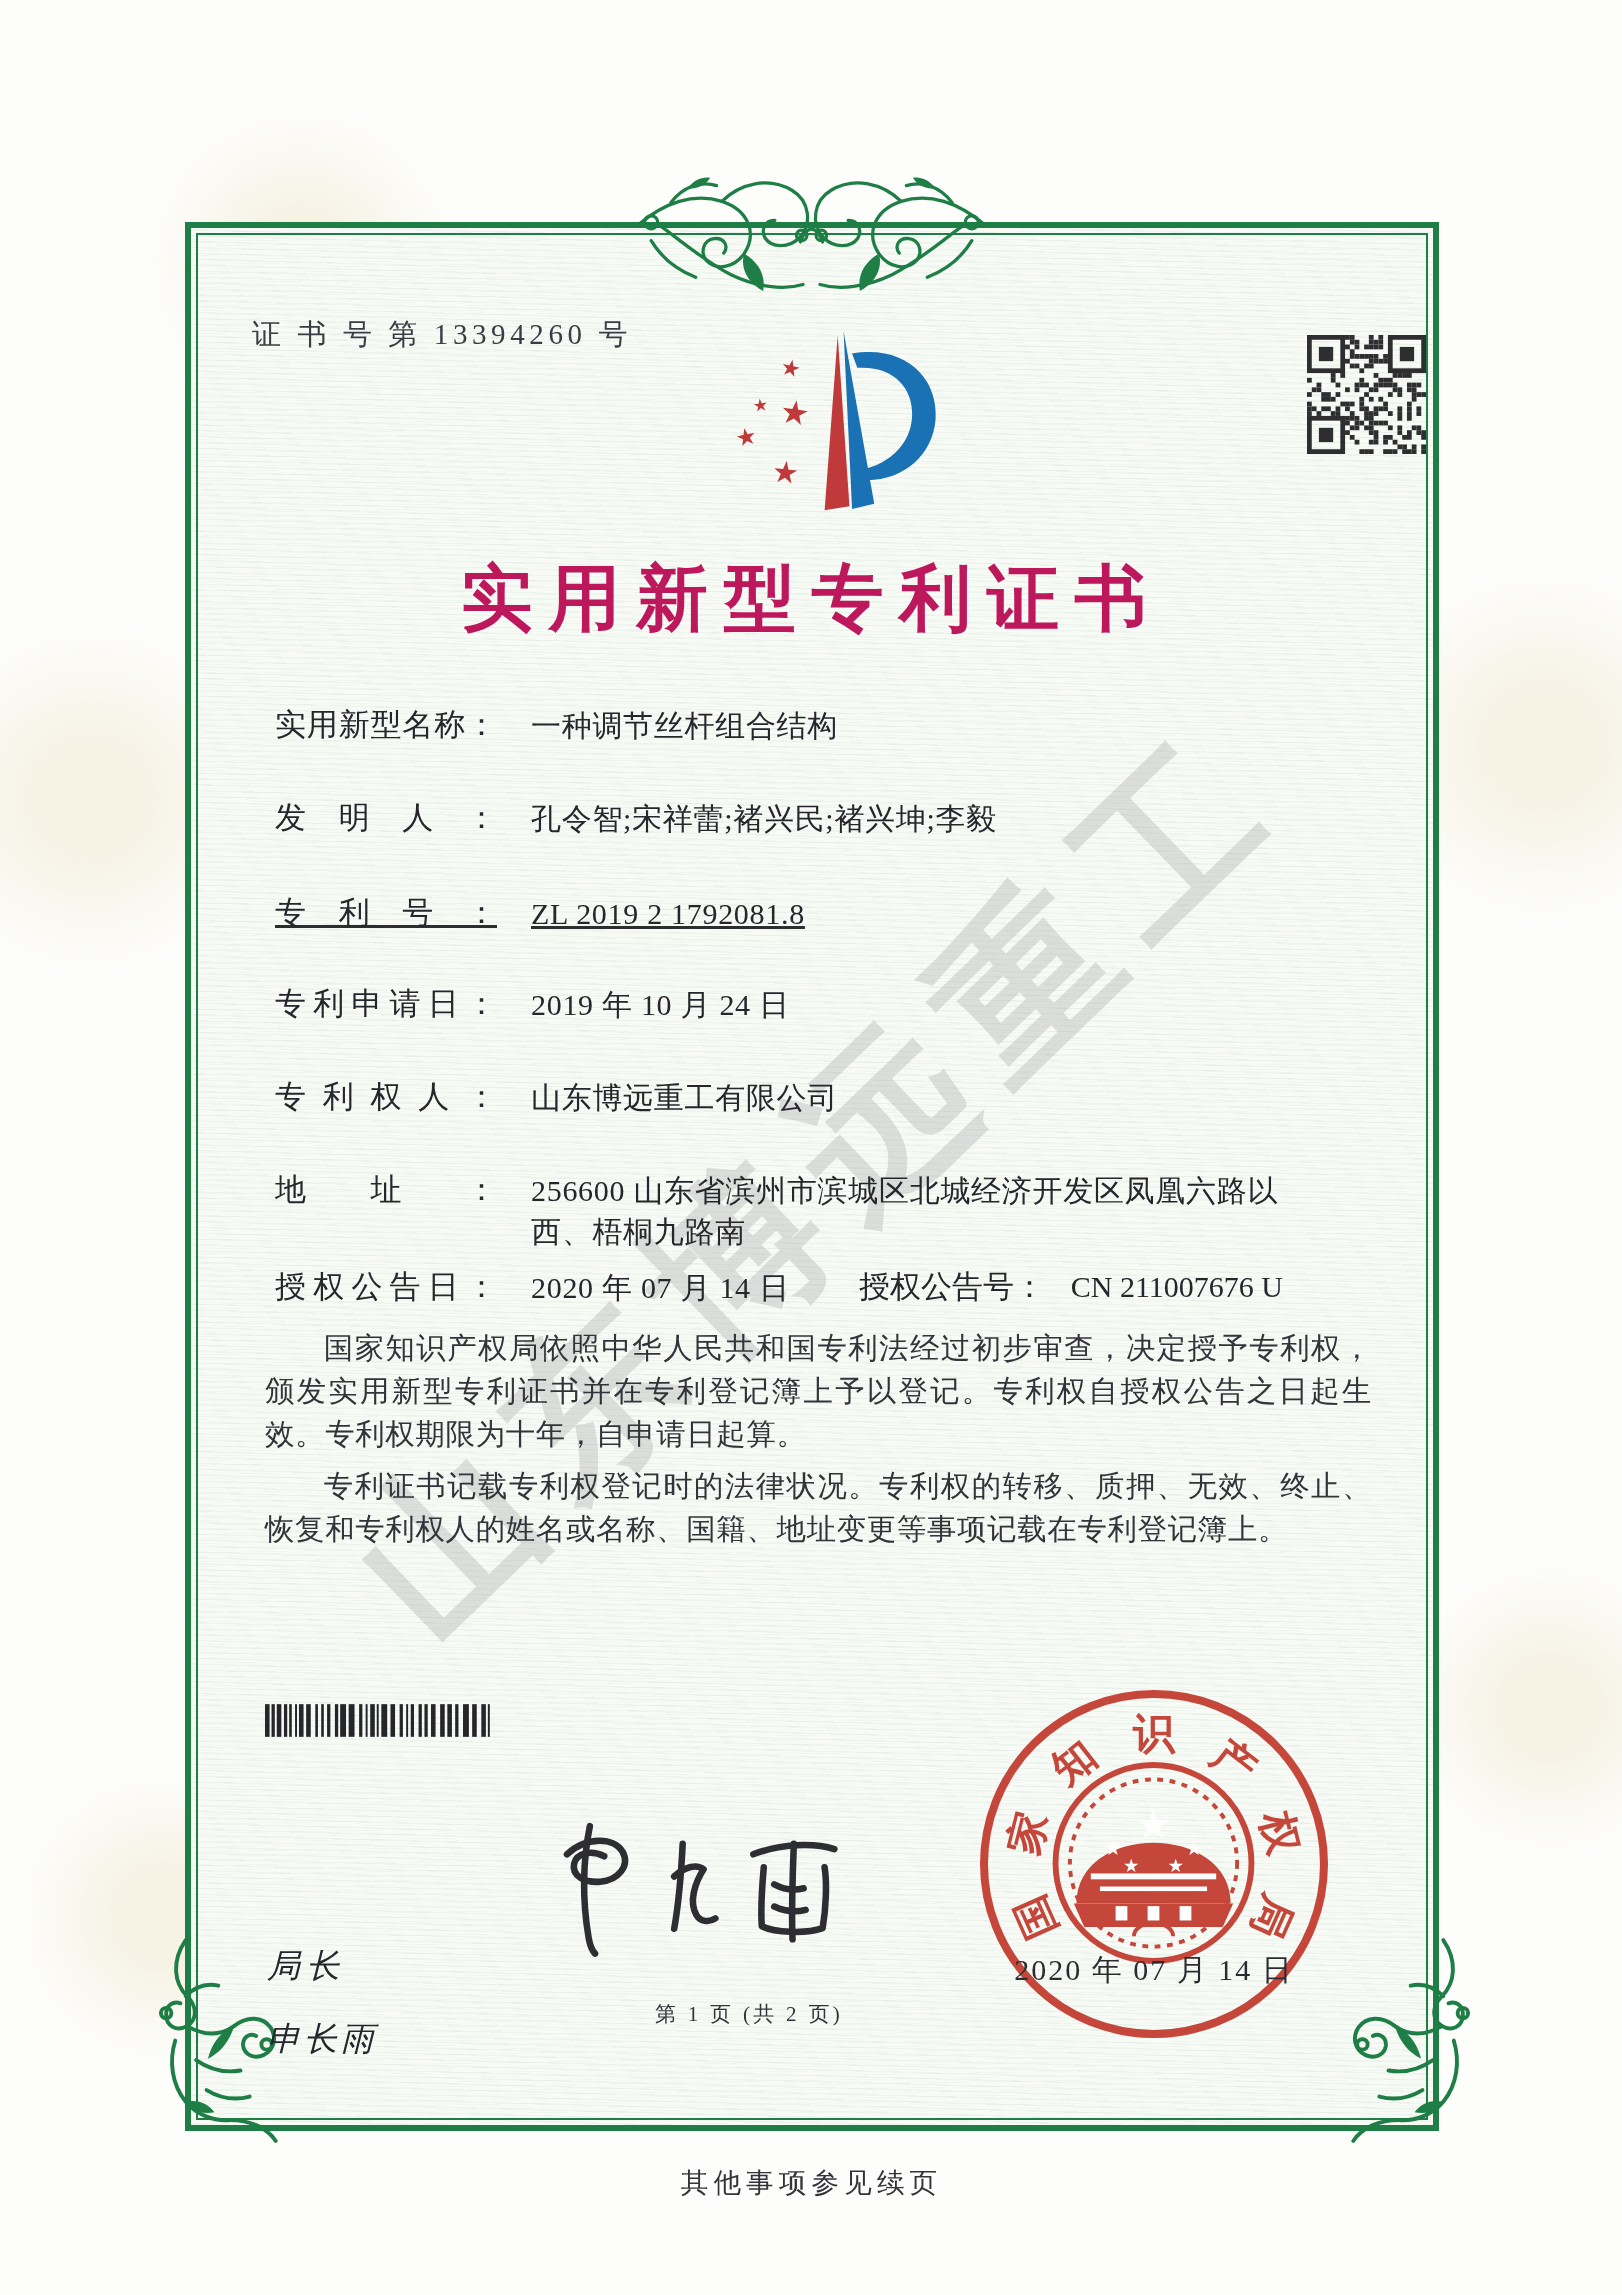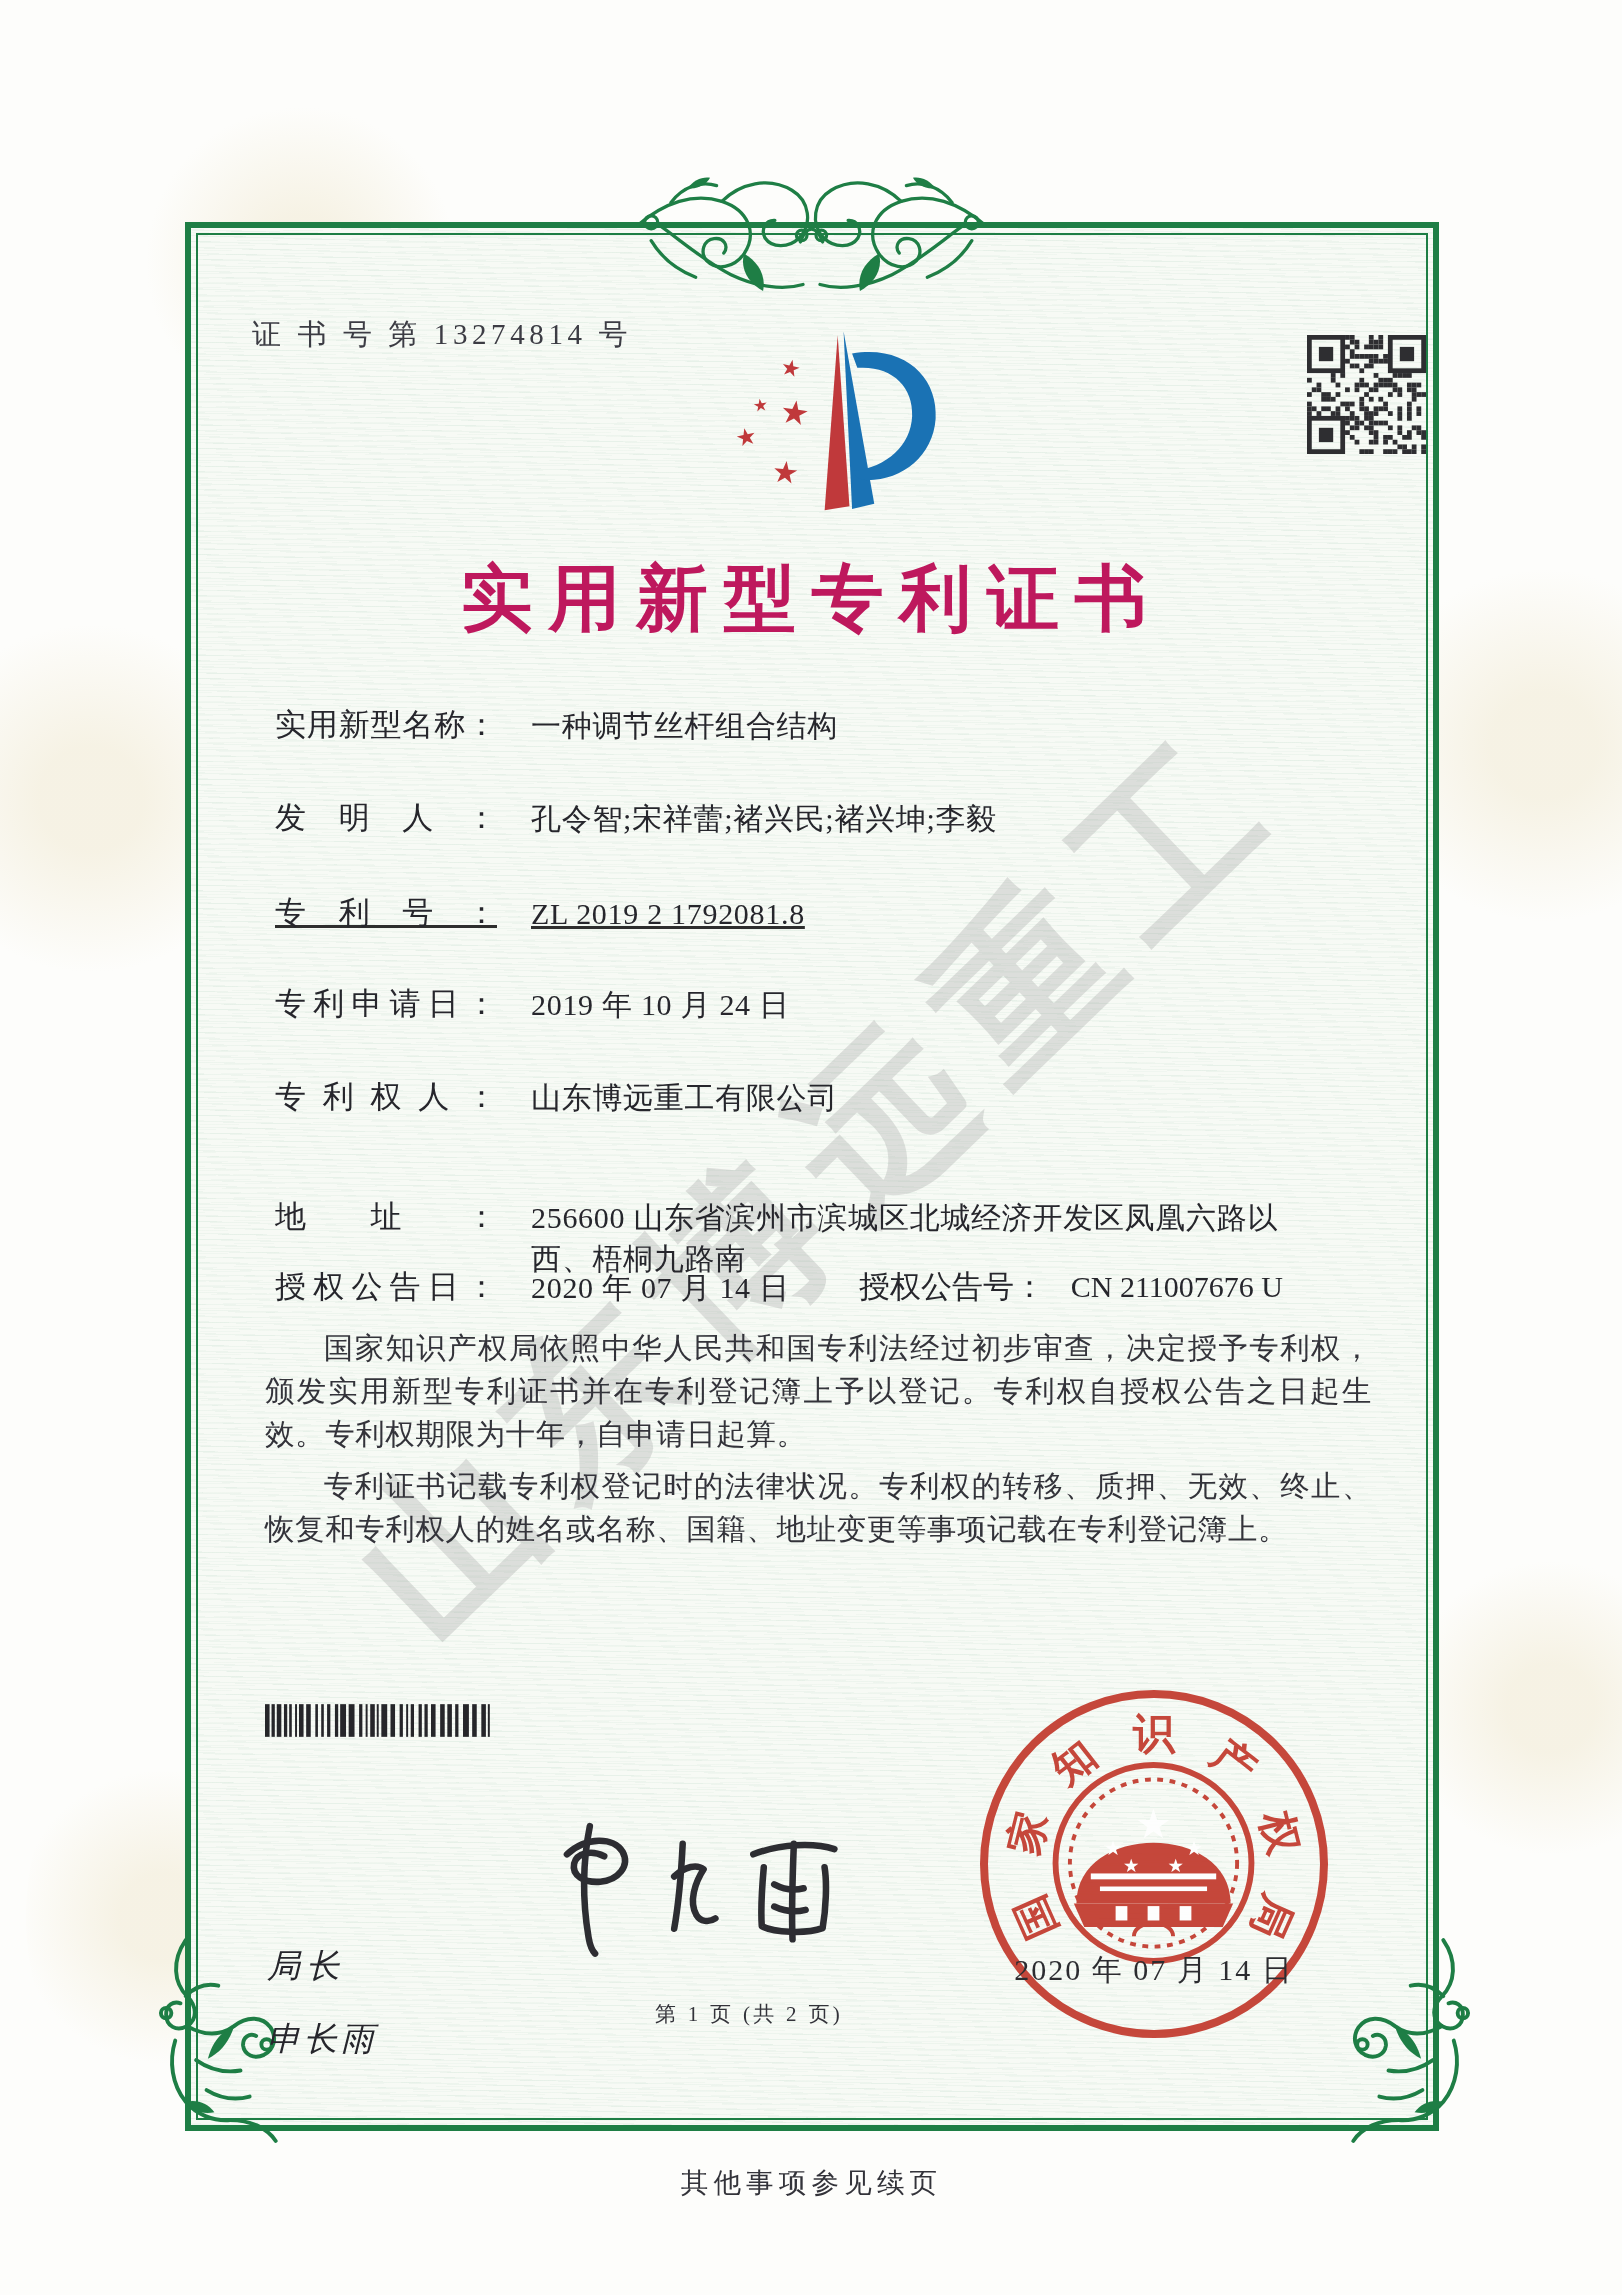--- a/index.html
+++ b/index.html
@@ -138,21 +138,21 @@
       <path d="M60,190 C80,204 104,210 128,206"></path>
       <path d="M76,236 C96,248 120,252 142,246"></path>
       <path d="M44,92 C58,78 76,72 94,76"></path>
       <path d="M118,138 C112,160 98,178 78,188 C84,164 98,146 118,138 Z" fill="#1e7e45" stroke="none"></path>
       <path d="M44,254 C62,250 78,256 88,270 C70,274 54,268 44,254 Z" fill="#1e7e45" stroke="none"></path>
       <circle cx="14" cy="118" r="8"></circle>
       <circle cx="168" cy="166" r="8"></circle>
     </g>
   </svg>
 
-  <div class="cert-no">证 书 号 第 13274814 号</div>
+  <div class="cert-no">证 书 号 第 13394260 号</div>
 
   <svg class="logo" width="222" height="196" viewBox="0 0 340 300">
     <g font-family="DejaVu Sans, sans-serif" fill="#c0393b" text-anchor="middle">
       <text x="96" y="76" font-size="34" transform="rotate(12 96 66)">★</text>
       <text x="50" y="130" font-size="26" transform="rotate(-8 50 122)">★</text>
       <text x="102" y="150" font-size="50" transform="rotate(8 102 135)">★</text>
       <text x="28" y="182" font-size="36" transform="rotate(-12 28 170)">★</text>
       <text x="88" y="240" font-size="46" transform="rotate(6 88 226)">★</text>
     </g>
     <polygon points="168,14 148,282 186,276" fill="#c0393b"></polygon>
@@ -360,21 +360,21 @@
         <span class="fvalue">ZL 2019 2 1792081.8</span>
       </div>
       <div class="frow" style="top: 984px;">
         <span class="flabel">专利申请日：</span>
         <span class="fvalue">2019 年 10 月 24 日</span>
       </div>
       <div class="frow" style="top: 1077px;">
         <span class="flabel">专利权人：</span>
         <span class="fvalue">山东博远重工有限公司</span>
       </div>
-      <div class="frow" style="top: 1170px; margin-top: 27px;">
+      <div class="frow" style="top: 1170px;">
         <span class="flabel">地址：</span>
         <span class="fvalue addr">256600 山东省滨州市滨城区北城经济开发区凤凰六路以西、梧桐九路南</span>
       </div>
     </div>
 
   <div class="grant-left frow" style="top:1267px">
     <span class="flabel">授权公告日：</span>
     <span class="fvalue">2020 年 07 月 14 日</span>
   </div>
   <div class="grant-right">

